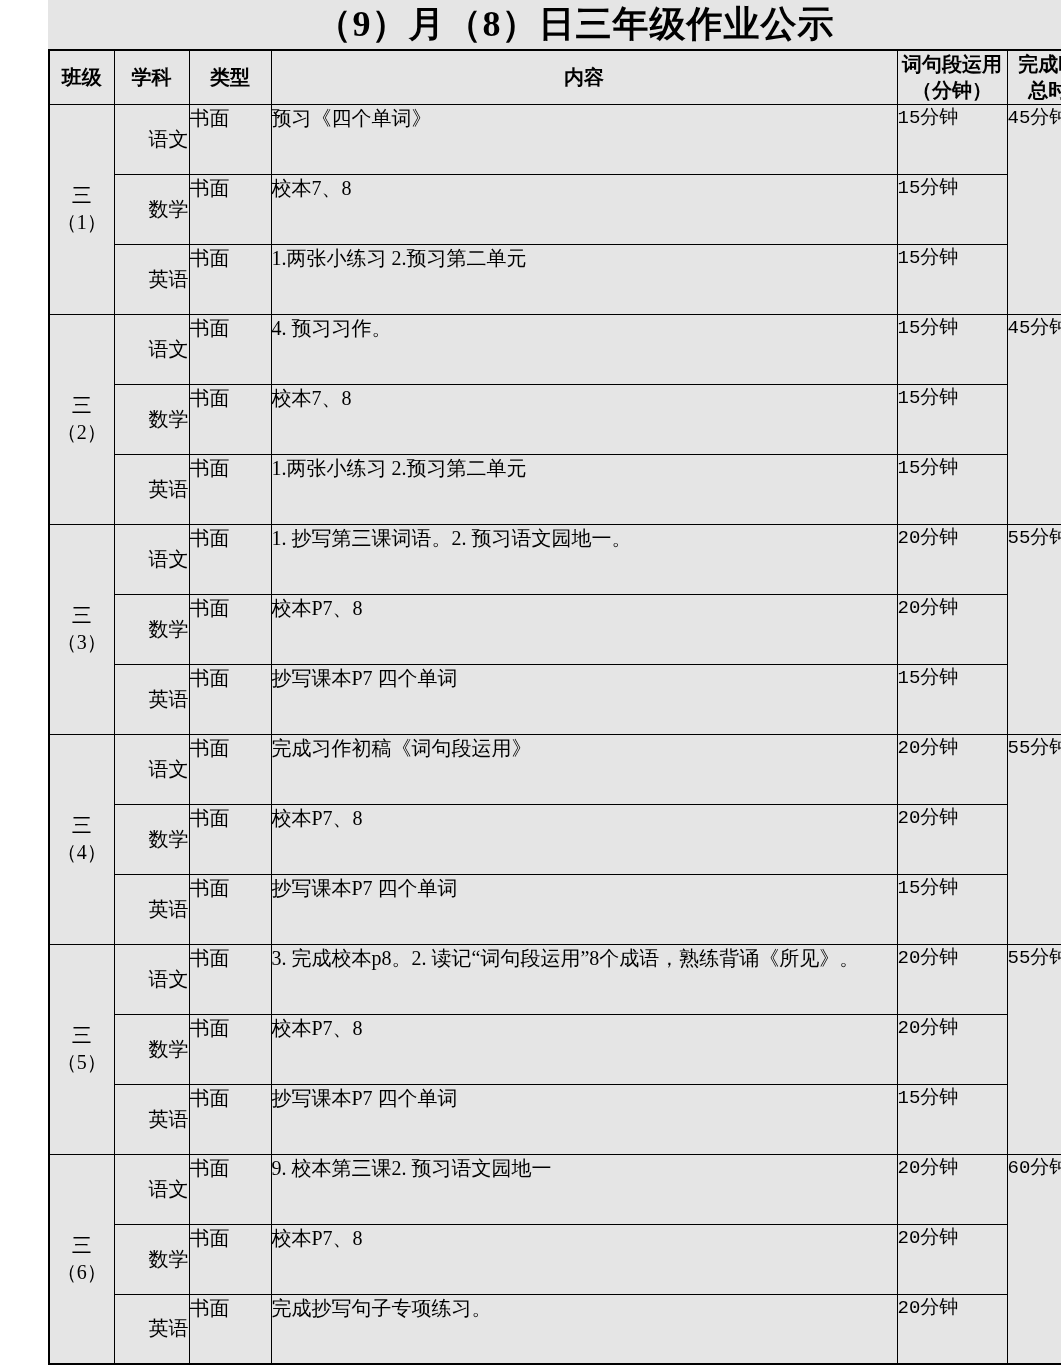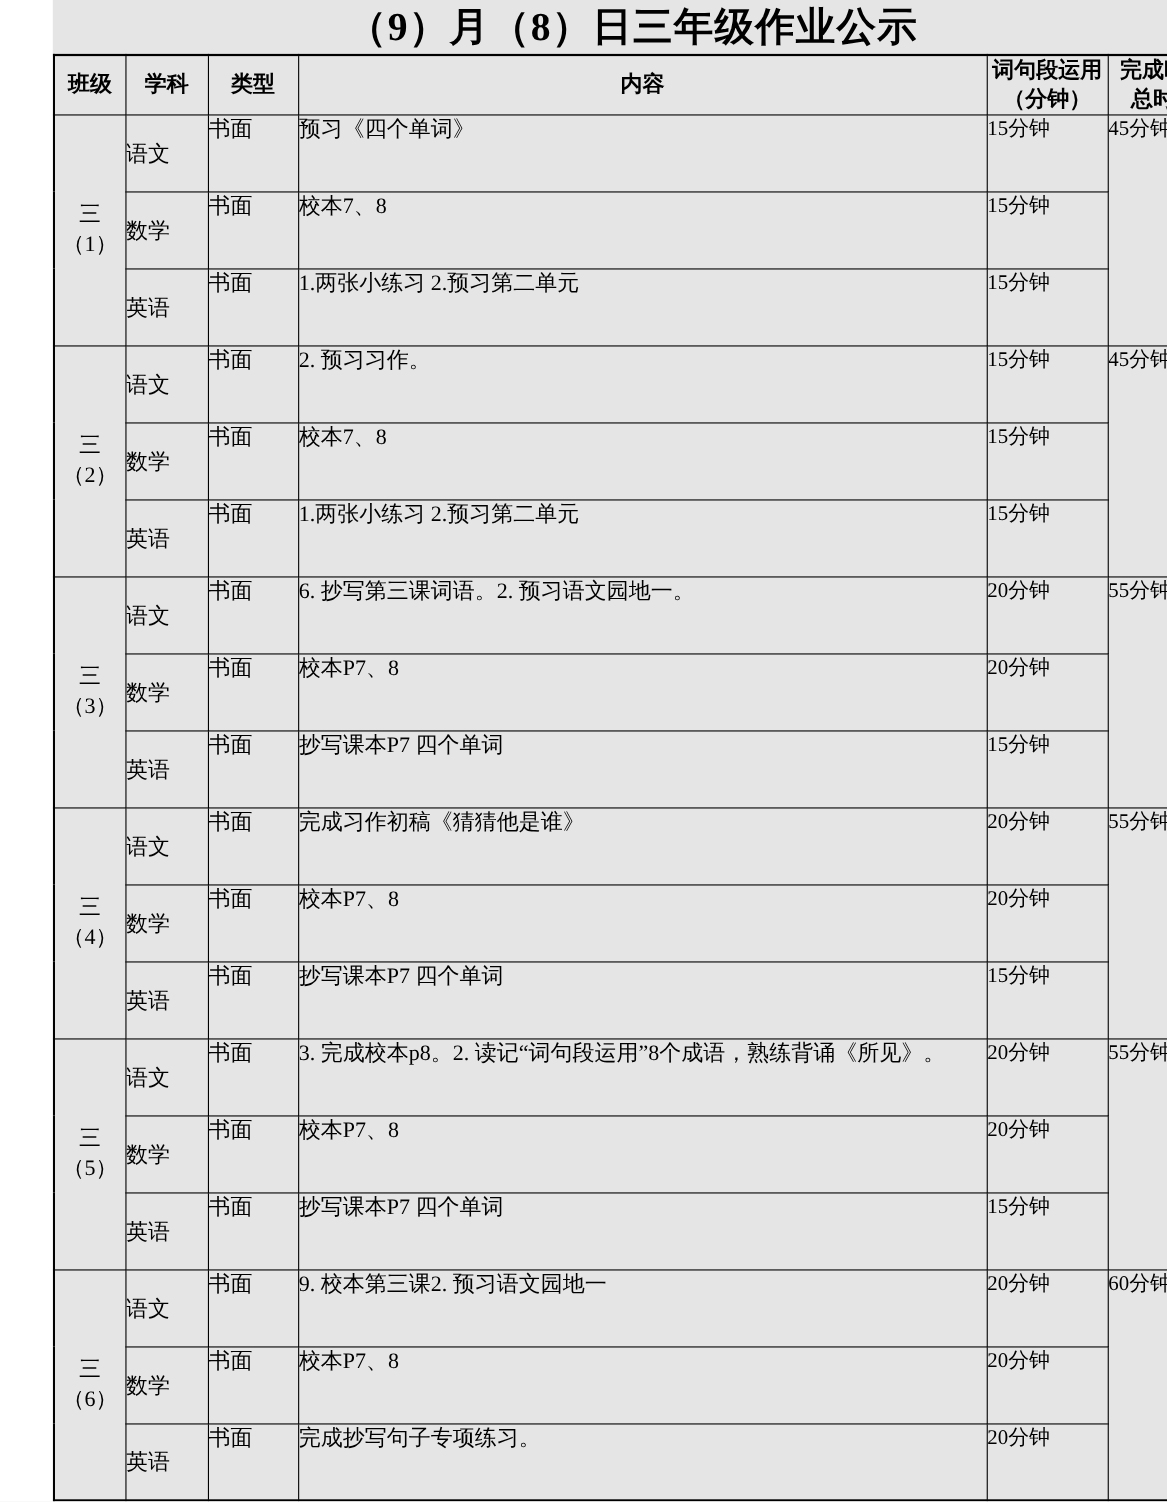--- a/index.html
+++ b/index.html
@@ -48,31 +48,31 @@
     white-space: pre-line;
     line-height: 26px;
   }
   td.class-cell {
     text-align: center;
     vertical-align: middle;
     white-space: pre-line;
     line-height: 27px;
   }
   td.subject-cell {
-    text-align: left;
+    text-align: right;
     vertical-align: middle;
   }
   td.type-cell, td.content-cell, td.minutes-cell, td.total-cell {
     vertical-align: top;
     text-align: left;
     padding: 3px 5px 0 5px;
     line-height: 26px;
   }
   td.minutes-cell, td.total-cell {
-    font-family: Liberation Serif, serif;
+    font-family: Liberation Mono, monospace;
     font-size: 19px;
   }
 </style>
 </head>
 <body>
 
 <div class="page">
   <div class="title">（9）月（8）日三年级作业公示</div>
 
   <table class="homework">
@@ -117,21 +117,21 @@
       <td class="type-cell">书面</td>
       <td class="content-cell">1.两张小练习 2.预习第二单元</td>
       <td class="minutes-cell">15分钟</td>
     </tr>
 
     <tr class="data-row">
       <td class="class-cell" rowspan="3">三
 （2）</td>
       <td class="subject-cell">语文</td>
       <td class="type-cell">书面</td>
-      <td class="content-cell">2. 预习习作。</td>
+      <td class="content-cell">4. 预习习作。</td>
       <td class="minutes-cell">15分钟</td>
       <td class="total-cell" rowspan="3">45分钟</td>
     </tr>
     <tr class="data-row">
       <td class="subject-cell">数学</td>
       <td class="type-cell">书面</td>
       <td class="content-cell">校本7、8</td>
       <td class="minutes-cell">15分钟</td>
     </tr>
     <tr class="data-row">
@@ -139,21 +139,21 @@
       <td class="type-cell">书面</td>
       <td class="content-cell">1.两张小练习 2.预习第二单元</td>
       <td class="minutes-cell">15分钟</td>
     </tr>
 
     <tr class="data-row">
       <td class="class-cell" rowspan="3">三
 （3）</td>
       <td class="subject-cell">语文</td>
       <td class="type-cell">书面</td>
-      <td class="content-cell">6. 抄写第三课词语。2. 预习语文园地一。</td>
+      <td class="content-cell">1. 抄写第三课词语。2. 预习语文园地一。</td>
       <td class="minutes-cell">20分钟</td>
       <td class="total-cell" rowspan="3">55分钟</td>
     </tr>
     <tr class="data-row">
       <td class="subject-cell">数学</td>
       <td class="type-cell">书面</td>
       <td class="content-cell">校本P7、8</td>
       <td class="minutes-cell">20分钟</td>
     </tr>
     <tr class="data-row">
@@ -161,21 +161,21 @@
       <td class="type-cell">书面</td>
       <td class="content-cell">抄写课本P7 四个单词</td>
       <td class="minutes-cell">15分钟</td>
     </tr>
 
     <tr class="data-row">
       <td class="class-cell" rowspan="3">三
 （4）</td>
       <td class="subject-cell">语文</td>
       <td class="type-cell">书面</td>
-      <td class="content-cell">完成习作初稿《猜猜他是谁》</td>
+      <td class="content-cell">完成习作初稿《词句段运用》</td>
       <td class="minutes-cell">20分钟</td>
       <td class="total-cell" rowspan="3">55分钟</td>
     </tr>
     <tr class="data-row">
       <td class="subject-cell">数学</td>
       <td class="type-cell">书面</td>
       <td class="content-cell">校本P7、8</td>
       <td class="minutes-cell">20分钟</td>
     </tr>
     <tr class="data-row">

